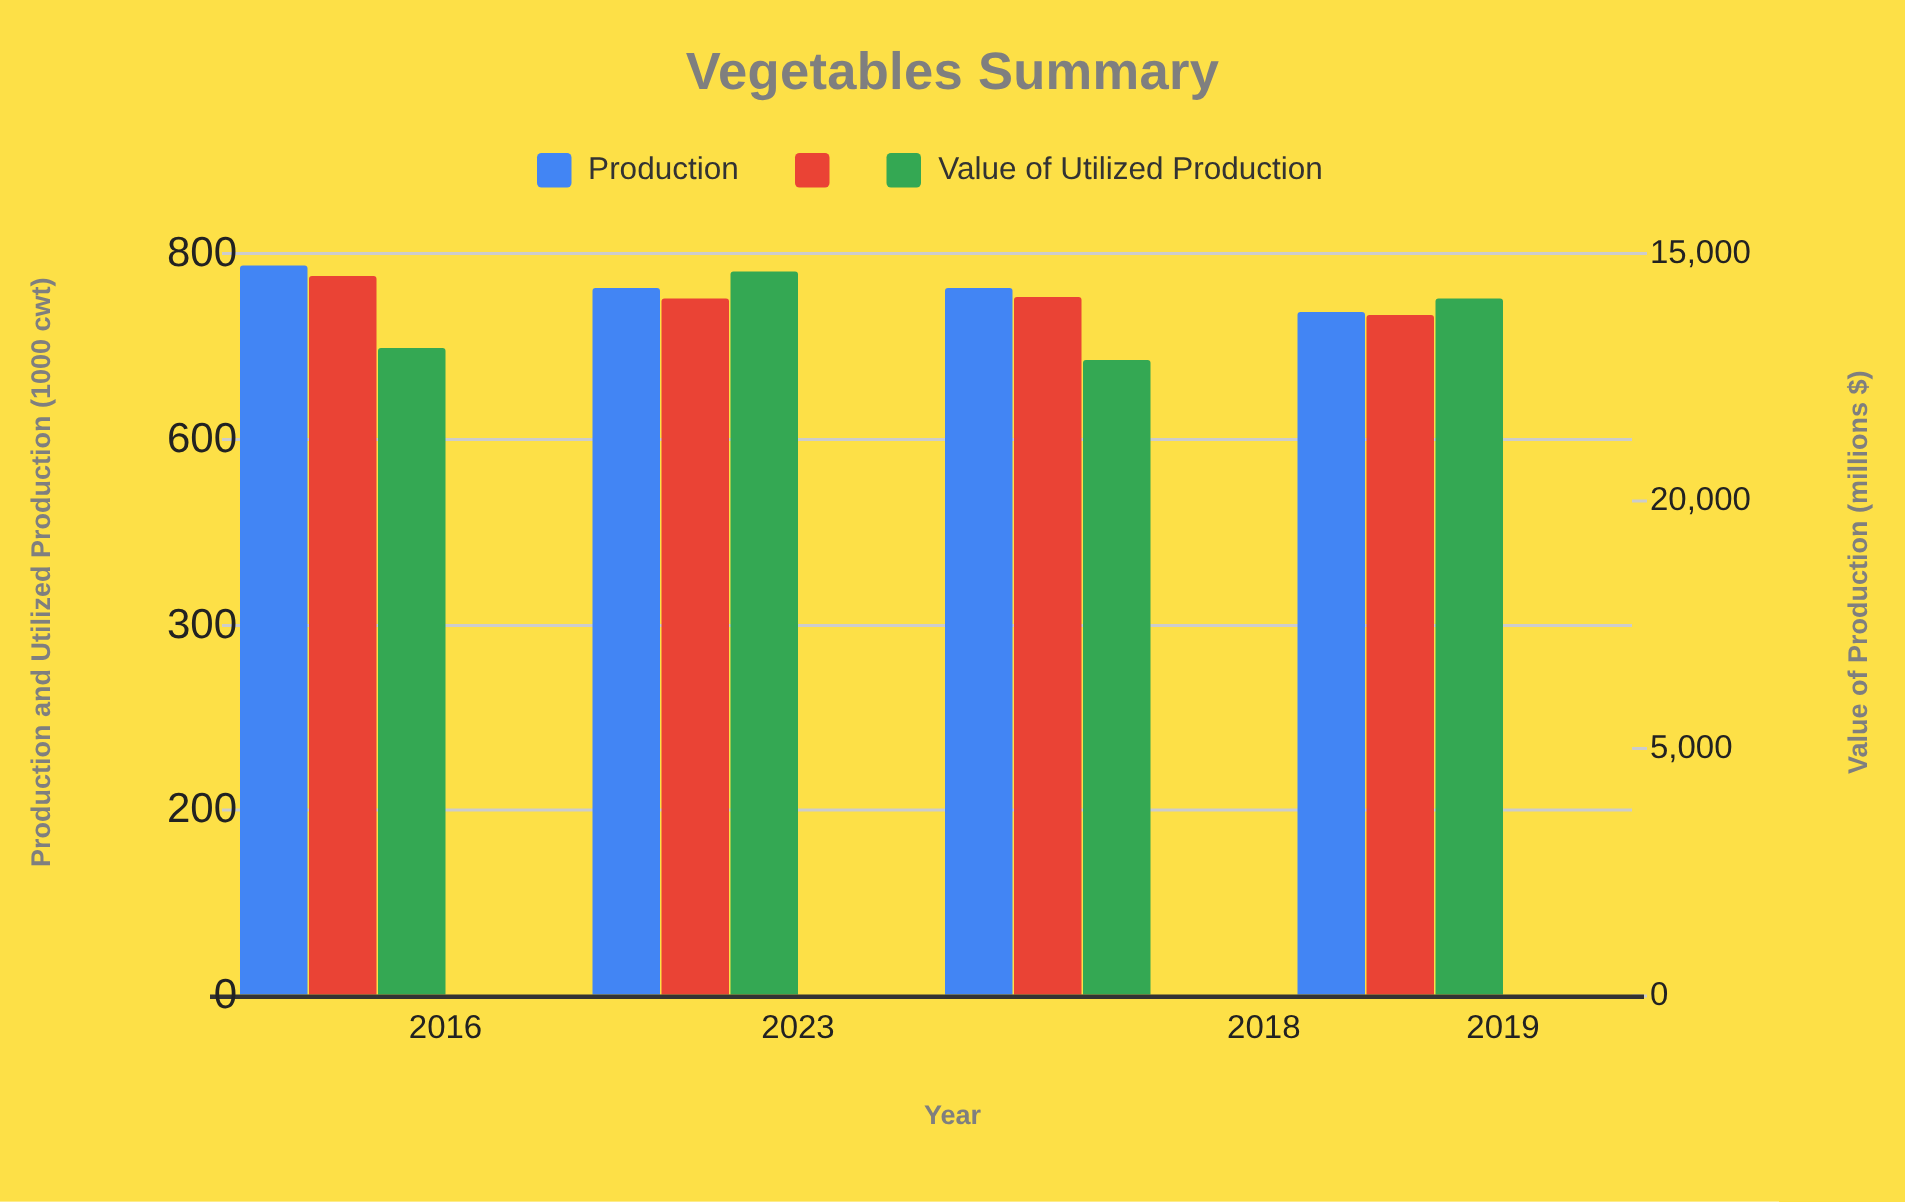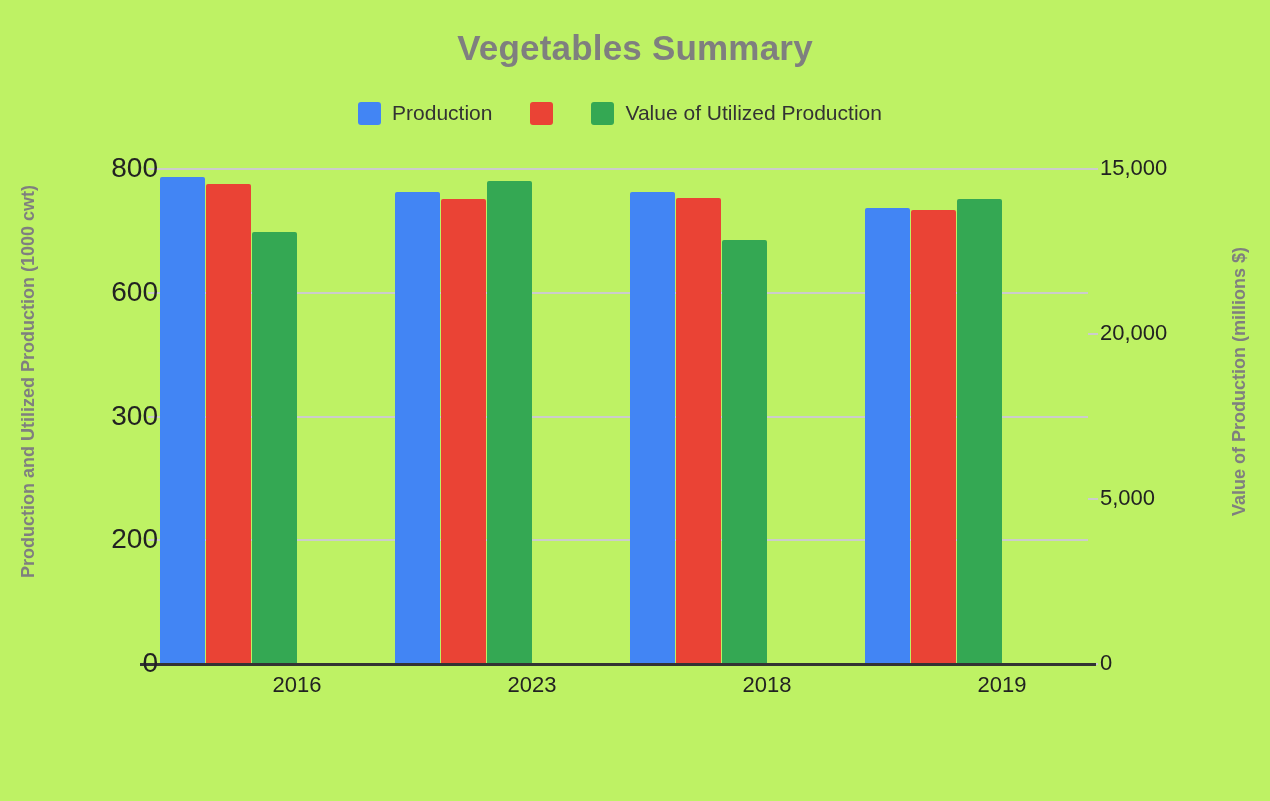--- a/index.html
+++ b/index.html
@@ -10,21 +10,21 @@
   body {
     width: 1270px;
     height: 801px;
     font-family: "Liberation Sans", sans-serif;
     overflow: hidden;
   }
   #chart-root {
     position: relative;
     width: 1270px;
     height: 801px;
-    background: #bef264;
+    background: #fde047;
   }
 
   
   #chart-title {
     position: absolute;
     left: 0;
     top: 28px;
     width: 1270px;
     text-align: center;
     font-size: 35px;
@@ -237,21 +237,22 @@
     </div>
   <div id="y-axis-right">
       <div class="y-label-right" style="top: 663px;">0</div>
       <div class="y-label-right" style="top: 498px;">5,000</div>
       <div class="y-label-right" style="top: 333px;">20,000</div>
       <div class="y-label-right" style="top: 168px;">15,000</div>
     </div>
   <div id="x-axis">
       <div class="x-label" style="left: 197px;">2016</div>
       <div class="x-label" style="left: 432px;">2023</div>
-      <div class="x-label" style="left: 667px;">2018</div>
+      <div class="x-label" style="left: 667px; text-align: right;">2018</div>
       <div class="x-label" style="left: 902px; text-align: center;">2019</div>
     </div>
 
   <div id="y-axis-title-left">Production and Utilized Production (1000 cwt)</div>
 
   <div id="y-axis-title-right">Value of Production (millions $)</div>
 
+  <div id="x-axis-title">Year</div>
 </div>
 
 </body></html>

